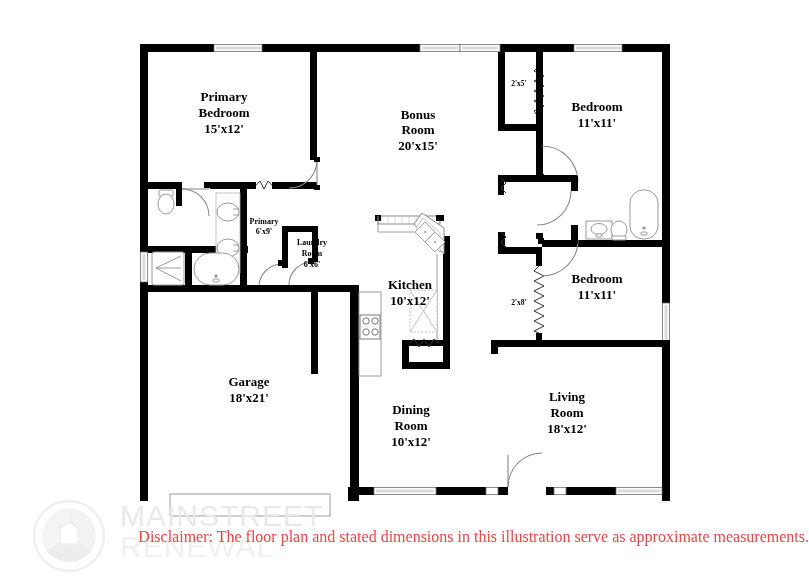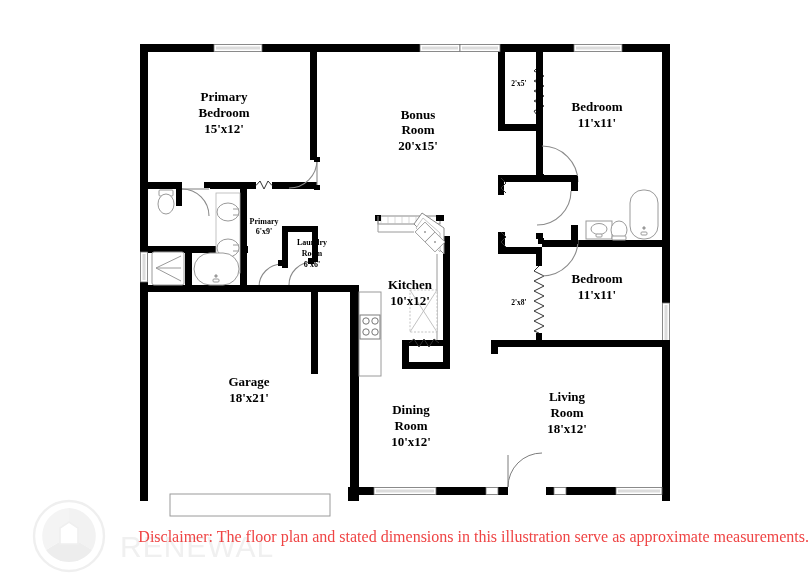--- a/index.html
+++ b/index.html
@@ -429,20 +429,21 @@
   </svg>
 
   <div class="watermark">
     <svg width="90" height="76" viewBox="0 0 90 76">
       <circle cx="45" cy="38" r="35" fill="none" stroke="#efefef" stroke-width="2.4"></circle>
       <path d="M 45 10 A 28 28 0 0 1 68 52 L 45 38 Z" fill="#f2f2f2"></path>
       <path d="M 68 52 A 28 28 0 0 1 22 52 L 45 38 Z" fill="#ededed"></path>
       <path d="M 22 52 A 28 28 0 0 1 45 10 L 45 38 Z" fill="#f4f4f4"></path>
       <path d="M 36 46 L 36 30 L 45 24 L 54 30 L 54 46 Z" fill="#ffffff" stroke="#efefef" stroke-width="1.6"></path>
     </svg>
+    <div class="wm-text">MAINSTREET</div>
     <div class="wm-text2">RENEWAL</div>
   </div>
 
   <div class="disclaimer">
     <div>Disclaimer: The floor plan and stated dimensions in this illustration serve as approximate measurements.</div>
   </div>
 
 </div>
 
 </body></html>

